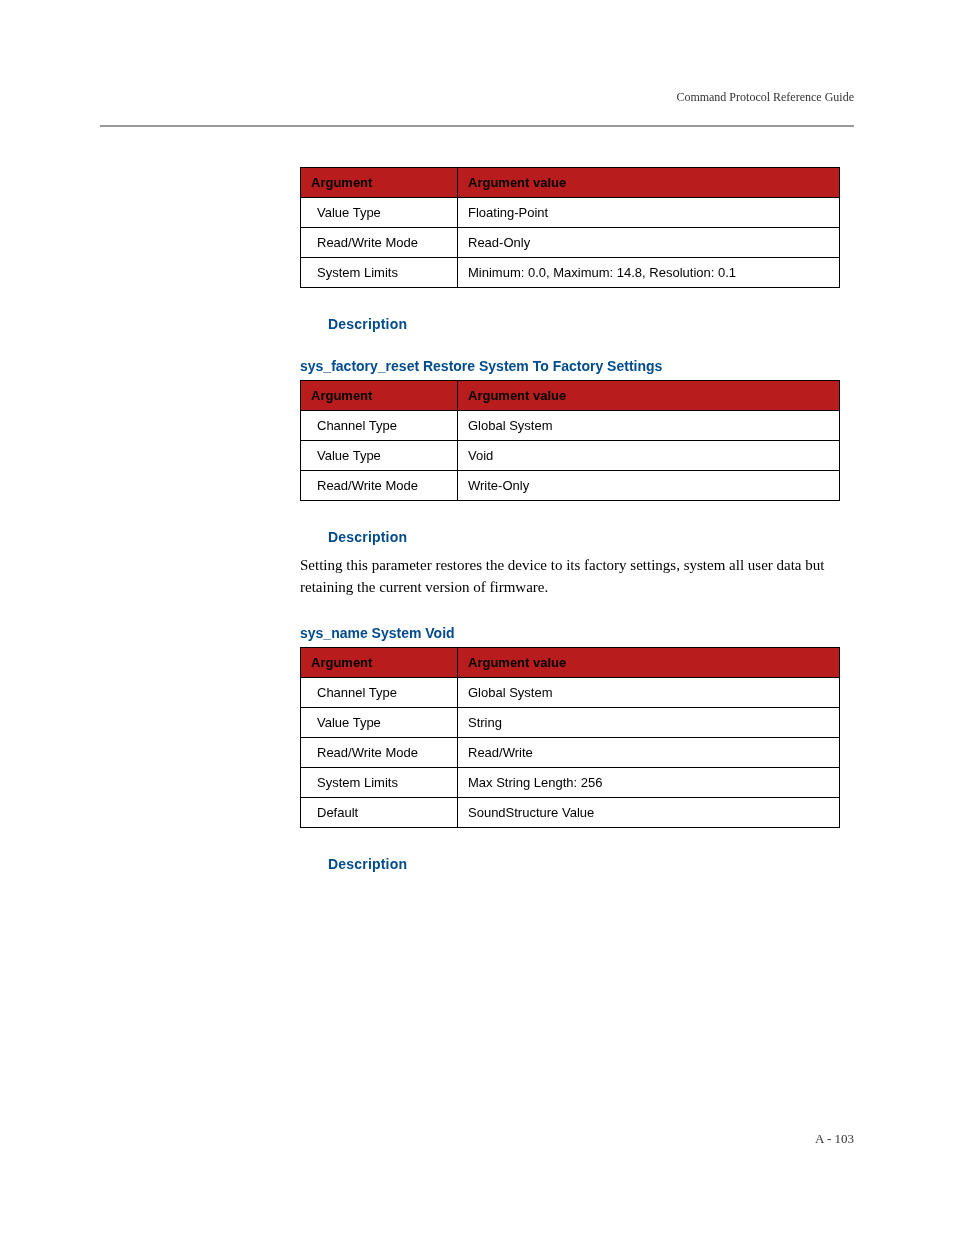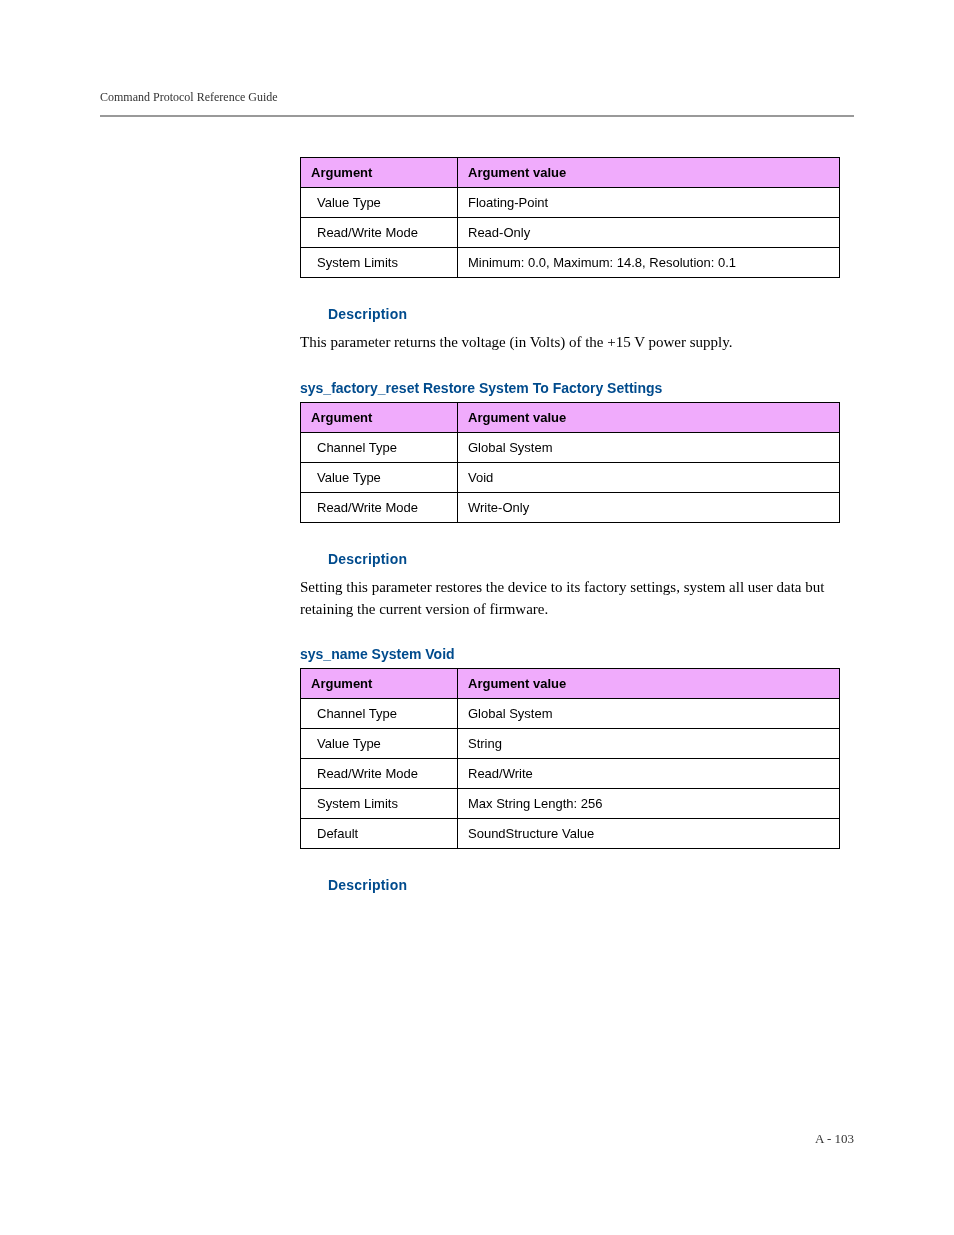--- a/index.html
+++ b/index.html
@@ -16,24 +16,25 @@
     box-sizing: border-box;
   }
   .page {
     padding: 90px 100px 60px 100px;
     box-sizing: border-box;
     width: 100%;
     height: 100%;
     position: relative;
   }
   .header-area {
+    text-align: right;
     font-size: 12px;
     color: #333;
     font-family: "Times New Roman", serif;
-    padding-bottom: 10px;
+    padding-bottom: 20px;
   }
   .header-rule {
     border: none;
     border-top: 2px solid #999;
     margin: 0 0 40px 0;
   }
   .content {
     margin-left: 200px;
     width: 540px;
   }
@@ -43,21 +44,21 @@
     margin-bottom: 28px;
   }
   table.param th, table.param td {
     border: 1px solid #000;
     padding: 7px 10px;
     text-align: left;
     font-size: 13px;
     vertical-align: middle;
   }
   table.param th {
-    background: #f0abfc;
+    background: #b91c1c;
     font-weight: bold;
   }
   table.param td.label {
     width: 130px;
     padding-left: 16px;
   }
   .blue-heading {
     color: #004b8d;
     font-weight: bold;
     font-size: 14px;
@@ -117,21 +118,20 @@
           <td>Read-Only</td>
         </tr>
         <tr>
           <td class="label">System Limits</td>
           <td>Minimum: 0.0, Maximum: 14.8, Resolution: 0.1</td>
         </tr>
       </tbody>
     </table>
 
     <div class="blue-heading">Description</div>
-    <p class="body-text">This parameter returns the voltage (in Volts) of the +15 V power supply.</p>
 
     <div class="section-heading">sys_factory_reset Restore System To Factory Settings</div>
     <table class="param">
       <thead>
         <tr>
           <th>Argument</th>
           <th>Argument value</th>
         </tr>
       </thead>
       <tbody>

